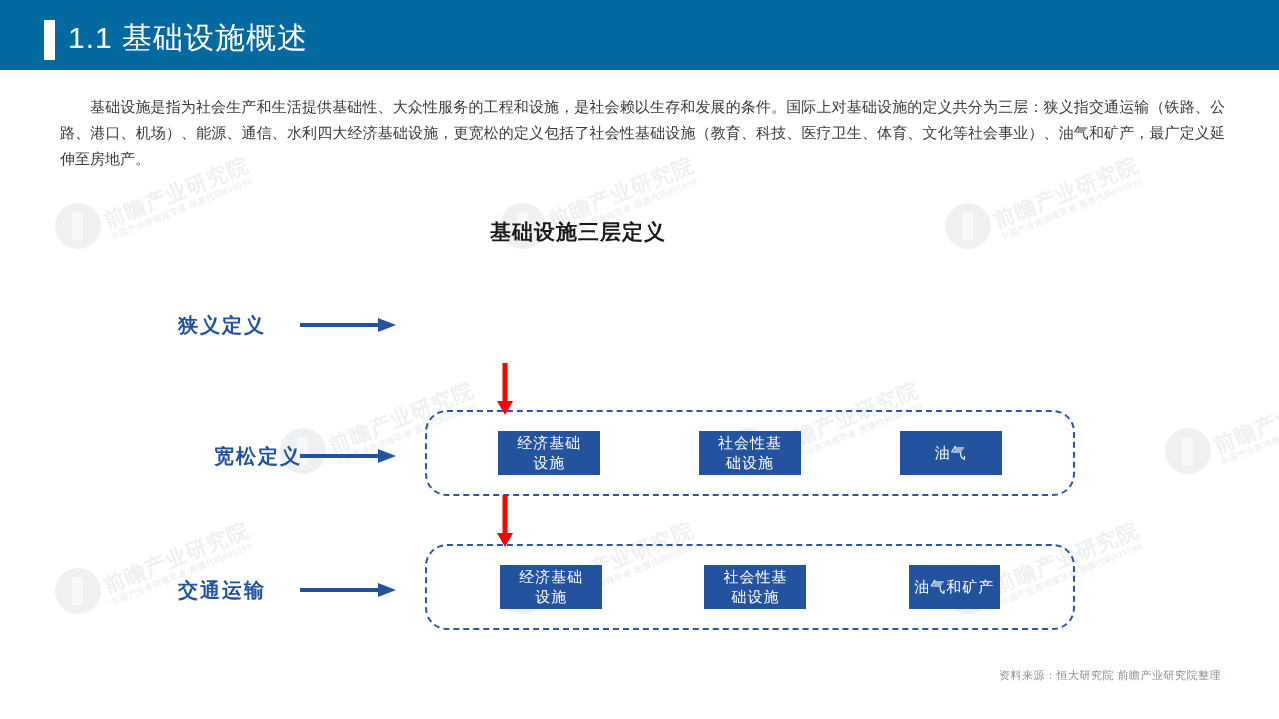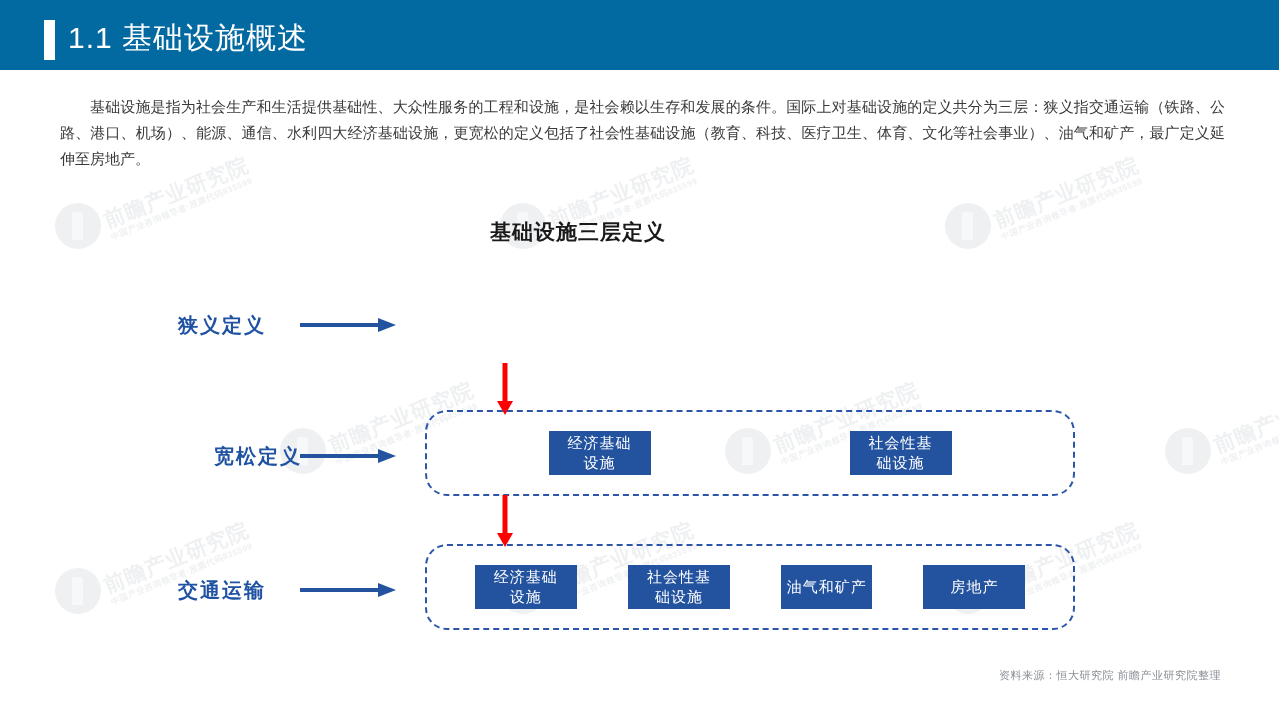--- a/index.html
+++ b/index.html
@@ -322,35 +322,35 @@
   <div class="row-label" style="left:178px; top:443px;margin-left:36px;">宽松定义</div>
   <svg class="row-arrow" style="left:300px; top:447px;" viewBox="0 0 96 18">
     <line x1="0" y1="9" x2="82" y2="9" stroke="#23539f" stroke-width="4"></line>
     <polygon points="78,2 96,9 78,16" fill="#23539f"></polygon>
   </svg>
   <div class="dashed-box" style="left:425px; top:410px; width:650px; height:86px;">
     <div class="node">经济基础
 设施</div>
     <div class="node">社会性基
 础设施</div>
+    <div class="node">油气</div>
   </div>
 
   <svg class="red-arrow" style="left:494px; top:495px;" viewBox="0 0 22 52">
     <line x1="11" y1="0" x2="11" y2="40" stroke="#ff0000" stroke-width="5"></line>
     <polygon points="3,38 19,38 11,52" fill="#ff0000"></polygon>
   </svg>
 
   <div class="row-label" style="left:178px; top:577px;">交通运输</div>
   <svg class="row-arrow" style="left:300px; top:581px;" viewBox="0 0 96 18">
     <line x1="0" y1="9" x2="82" y2="9" stroke="#23539f" stroke-width="4"></line>
     <polygon points="78,2 96,9 78,16" fill="#23539f"></polygon>
   </svg>
   <div class="dashed-box" style="left:425px; top:544px; width:650px; height:86px;">
     <div class="node">经济基础
 设施</div>
     <div class="node">社会性基
 础设施</div>
     <div class="node wide">油气和矿产</div>
-    <div class="node">房地产</div>
   </div>
 </div>
 
 <div class="source">资料来源：恒大研究院 前瞻产业研究院整理</div>
 
 </body></html>

